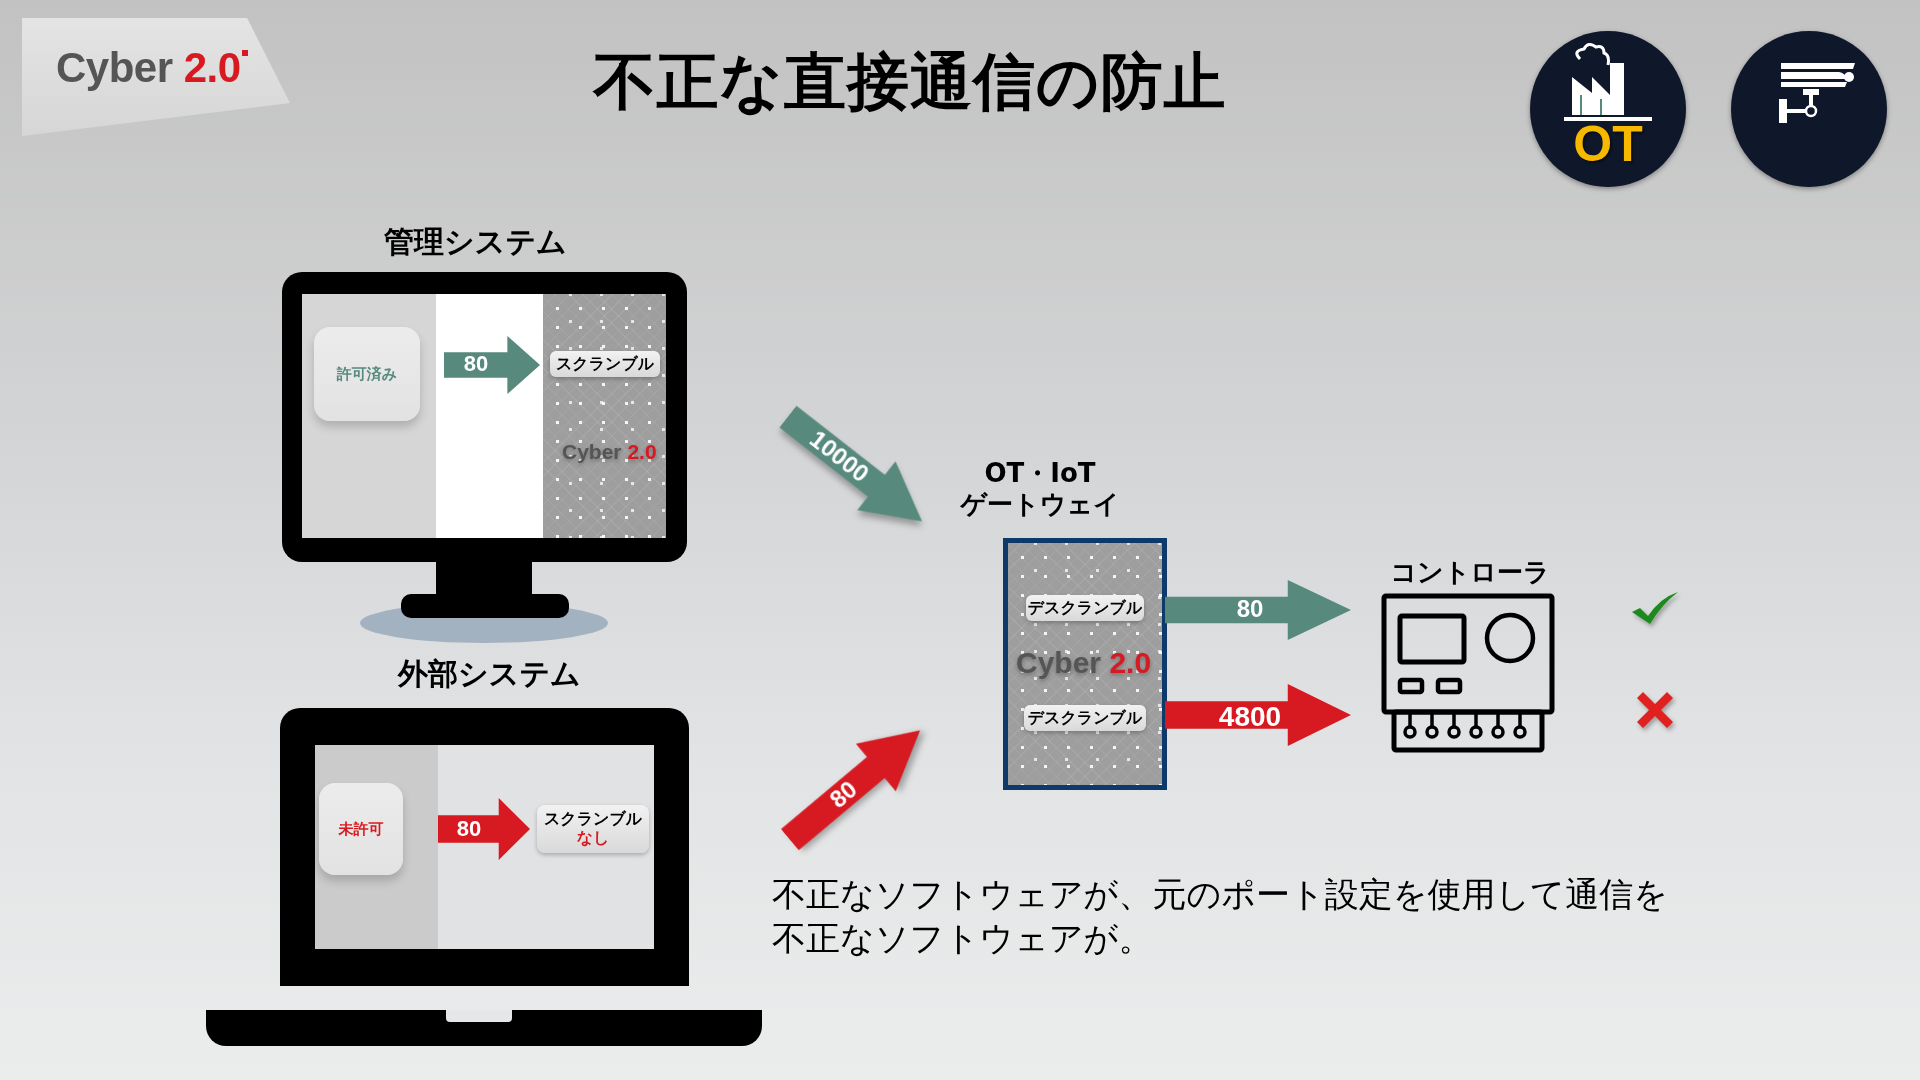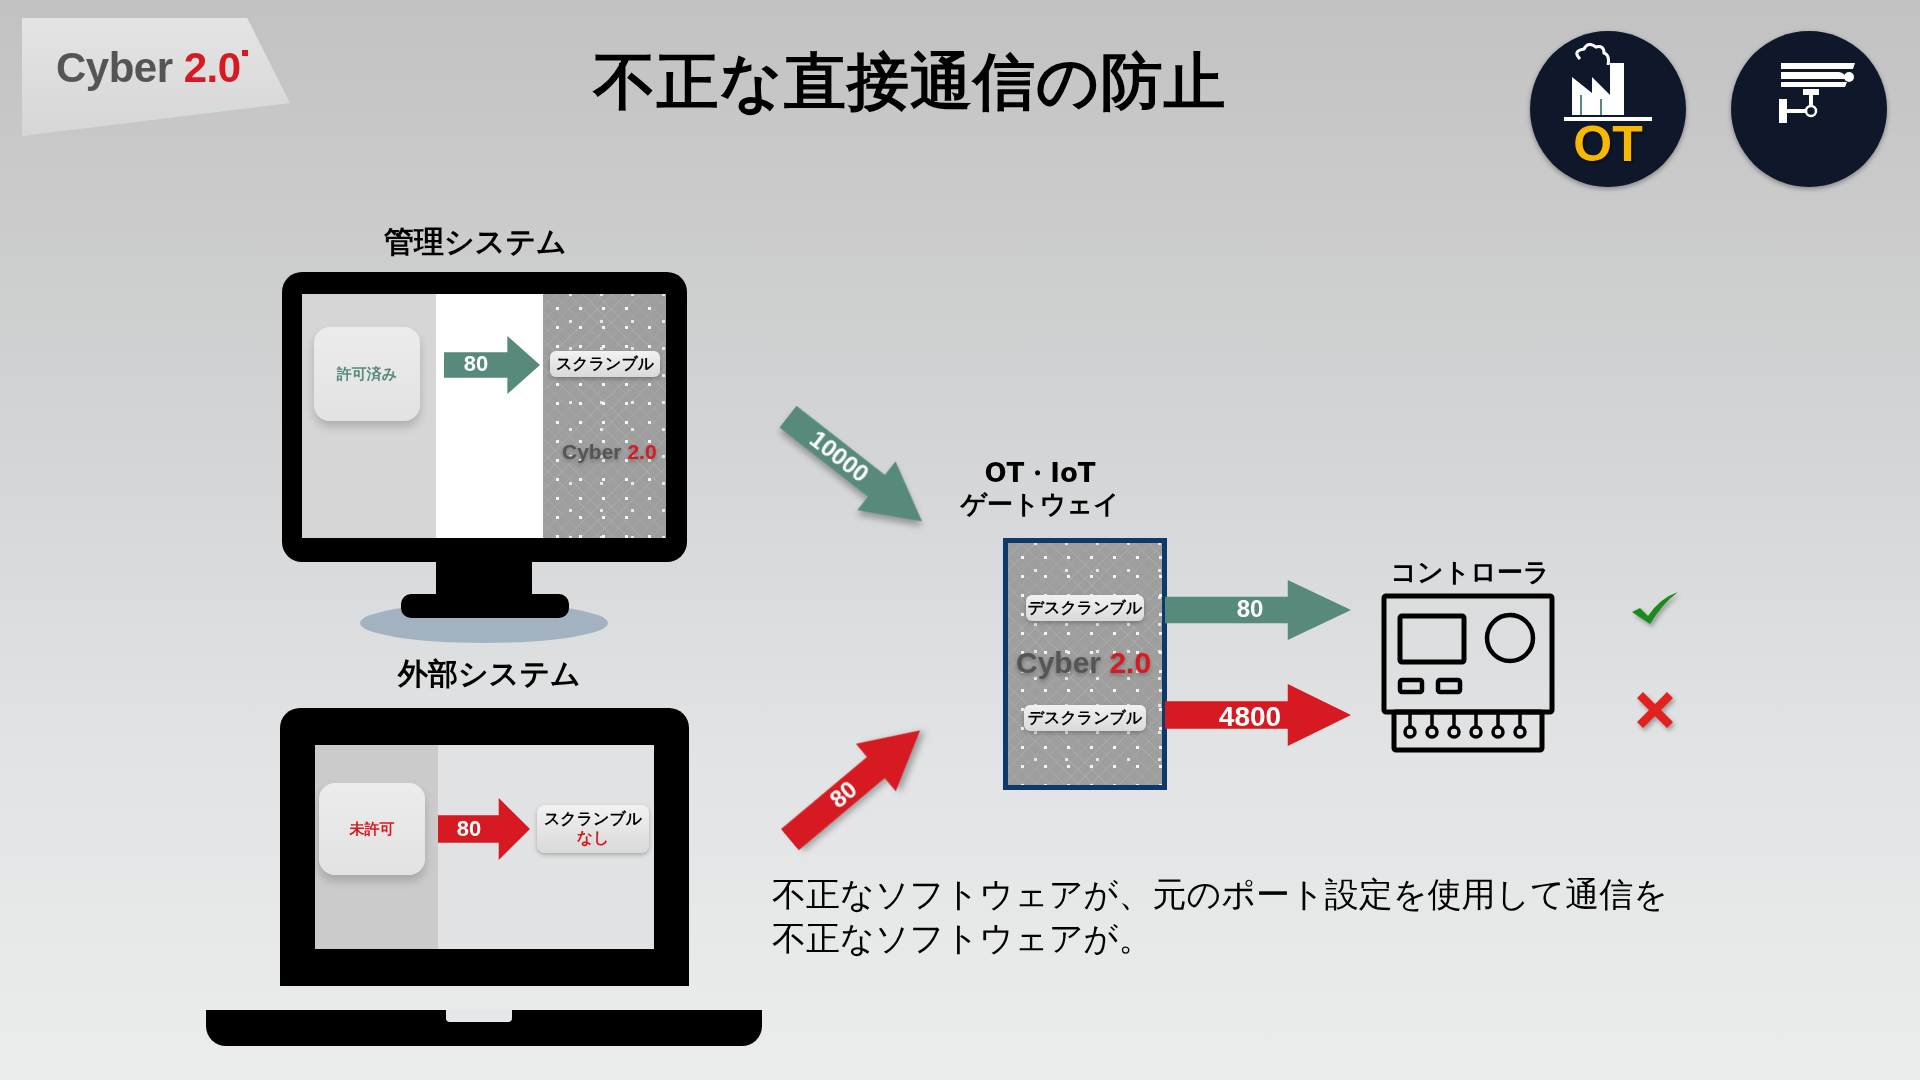--- a/index.html
+++ b/index.html
@@ -184,21 +184,21 @@
   <div class="mini-logo" style="left:260px; top:146px; font-size:21px;">
     <span>Cyber</span> <span class="red">2.0</span>
   </div>
 </div>
 
 <div class="abs sec-label" style="left:398px; top:654px;">外部システム</div>
 
 <div class="abs laptop-bezel"></div>
 <div class="abs laptop-screen">
   <div style="position:absolute; left:0; top:0; width:123px; height:100%; background:#cbcbcb;"></div>
-  <div class="soft-card" style="left:4px; top:38px; width:106px; height:92px; color:#d71a21;">未許可</div>
+  <div class="soft-card" style="left:4px; top:38px; width:84px; height:92px; color:#d71a21;">未許可</div>
   <div class="arrow red-bg" style="left:123px; top:53px; width:92px; height:62px;"></div>
   <div class="arrow-label" style="left:123px; top:71px; width:62px; font-size:22px;">80</div>
   <div class="pill" style="left:222px; top:60px; width:112px; height:48px; padding-top:4px; border-radius:8px;">
     <div>スクランブル</div>
     <div style="color:#d71a21;">なし</div>
   </div>
 </div>
 <div class="abs laptop-base"></div>
 <div class="abs laptop-notch"></div>
 

